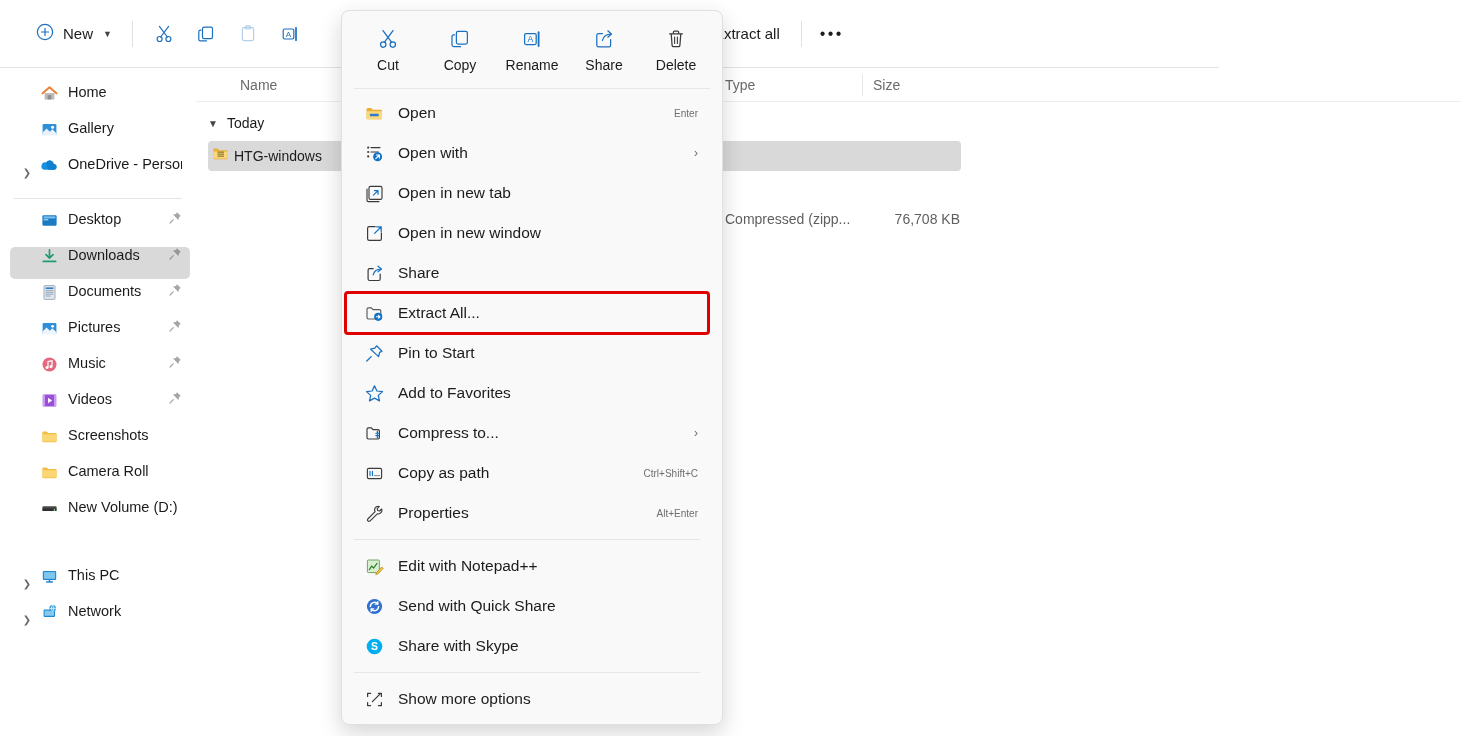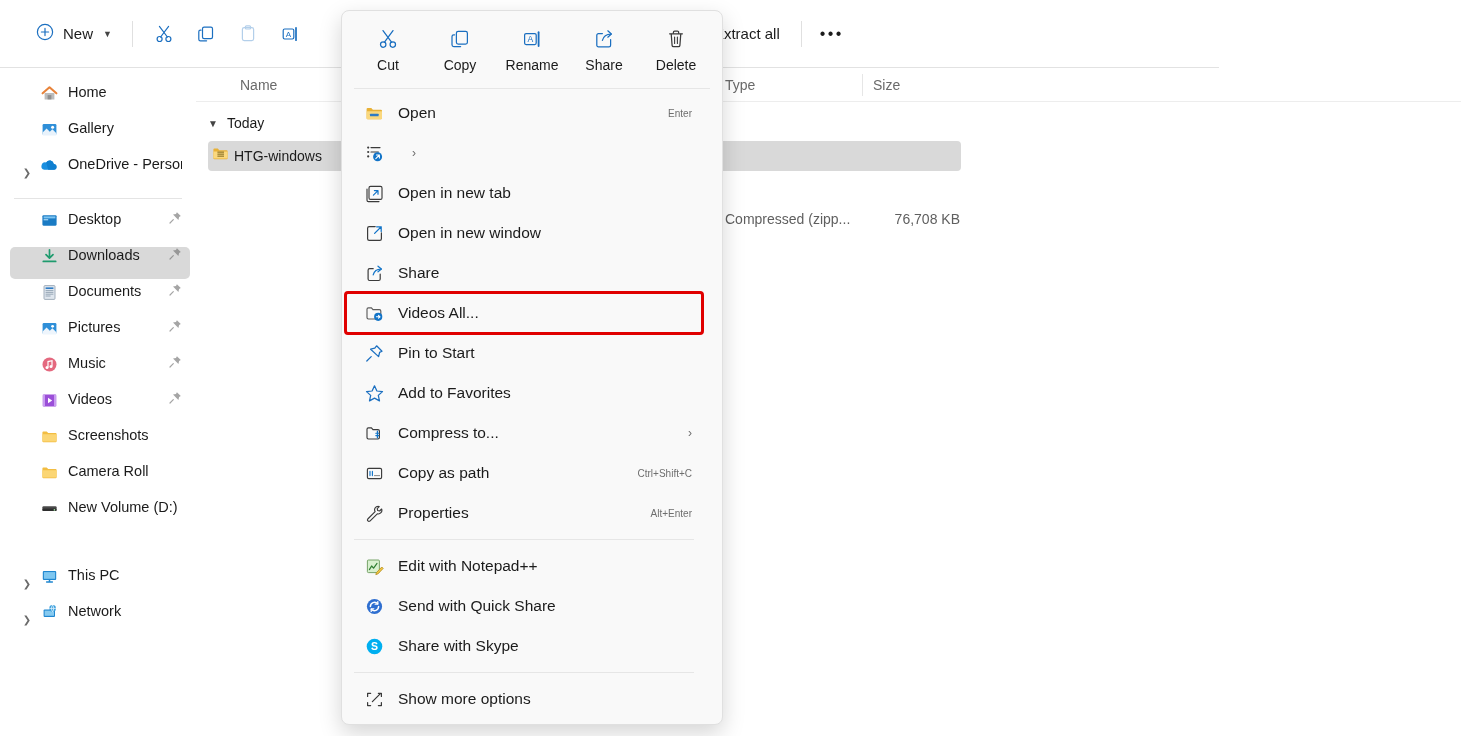--- a/index.html
+++ b/index.html
@@ -106,21 +106,21 @@
   .ctx-header {
     display: flex; align-items: flex-start; justify-content: space-around;
     padding: 12px 10px 10px 10px;
   }
   .ctx-hitem {
     width: 62px; display: flex; flex-direction: column; align-items: center;
     gap: 7px; padding: 5px 0 4px 0; border-radius: 5px;
   }
   .ctx-hlabel { font-size: 14px; color: #1b1b1b; }
   .ctx-sep { height: 1px; background: #e6e6e6; margin: 1px 12px; }
-  .ctx-list { padding: 3px 16px 5px 0; }
+  .ctx-list { padding: 3px 10px 5px 0; }
   .ctx-item {
     position: relative; display: flex; align-items: center;
     height: 40px; margin: 0 4px; padding: 0 10px 0 18px; border-radius: 5px;
   }
   .ctx-ico { width: 20px; height: 20px; margin-right: 14px; flex: 0 0 20px;
     display: flex; align-items: center; justify-content: center; }
   .ctx-label { font-size: 15.5px; color: #1b1b1b; flex: 1 1 auto; white-space: nowrap; }
   .ctx-accel { font-size: 10px; color: #6e6e6e; margin-left: 14px; white-space: nowrap; }
   .ctx-sub { font-size: 12px; color: #6e6e6e; margin-left: 14px; }
   .ctx-item.highlighted { outline: 3px solid #e00000; outline-offset: -1px; border-radius: 2px; }
@@ -489,20 +489,21 @@
           <svg width="19" height="19" viewBox="0 0 19 19">
               <circle cx="3.2" cy="3.6" r="1.1" fill="#3b3b3b"></circle>
               <path d="M6 3.6h9" stroke="#3b3b3b" stroke-width="1.2" stroke-linecap="round"></path>
               <circle cx="3.2" cy="8" r="1.1" fill="#3b3b3b"></circle>
               <path d="M6 8h7.4" stroke="#3b3b3b" stroke-width="1.2" stroke-linecap="round"></path>
               <circle cx="3.2" cy="12.4" r="1.1" fill="#3b3b3b"></circle>
               <circle cx="12.6" cy="12.8" r="4.5" fill="#1274c8"></circle>
               <path d="M10.8 14.6 14.4 11M11.4 11h3v3" fill="none" stroke="#fff" stroke-width="1.1" stroke-linecap="round" stroke-linejoin="round"></path>
             </svg>
         </span>
+        <span class="ctx-label">Open with</span>
         <span class="ctx-sub">›</span>
       </div>
 
       <div class="ctx-item">
         <span class="ctx-ico">
           <svg width="19" height="19" viewBox="0 0 19 19">
               <rect x="4" y="2.4" width="13" height="13" rx="1.5" fill="none" stroke="#3b3b3b" stroke-width="1.15"></rect>
               <path d="M2 5v11.2a1.4 1.4 0 0 0 1.4 1.4H14" fill="none" stroke="#3b3b3b" stroke-width="1.15" stroke-linecap="round"></path>
               <path d="M8.4 11.2 13 6.6M9.4 6.6h3.6v3.6" fill="none" stroke="#1274c8" stroke-width="1.2" stroke-linecap="round" stroke-linejoin="round"></path>
             </svg>
@@ -532,21 +533,21 @@
       </div>
 
       <div class="ctx-item highlighted">
         <span class="ctx-ico">
           <svg width="19" height="19" viewBox="0 0 19 19">
               <path d="M2 5.2a1.4 1.4 0 0 1 1.4-1.4h3l1.6 1.8h6.4a1.4 1.4 0 0 1 1.4 1.4v6.6a1.4 1.4 0 0 1-1.4 1.4H3.4A1.4 1.4 0 0 1 2 13.6z" fill="none" stroke="#5c5c5c" stroke-width="1.15"></path>
               <circle cx="13.2" cy="12.8" r="4.1" fill="#1274c8"></circle>
               <path d="M11.4 12.8h3.6M13.5 11.4l1.5 1.4-1.5 1.4" stroke="#fff" stroke-width="1.1" fill="none" stroke-linecap="round" stroke-linejoin="round"></path>
             </svg>
         </span>
-        <span class="ctx-label">Videos All...</span>
+        <span class="ctx-label">Extract All...</span>
       </div>
 
       <div class="ctx-item">
         <span class="ctx-ico">
           <svg width="19" height="19" viewBox="0 0 19 19">
               <path d="M11.6 1.8 17 7.2l-2.4 1.2-1 4.2L5.6 5.2l4.2-1z" fill="none" stroke="#1b6fc0" stroke-width="1.25" stroke-linejoin="round"></path>
               <path d="M6.2 12.6 1.8 17" stroke="#1b6fc0" stroke-width="1.25" stroke-linecap="round"></path>
             </svg>
         </span>
         <span class="ctx-label">Pin to Start</span>

